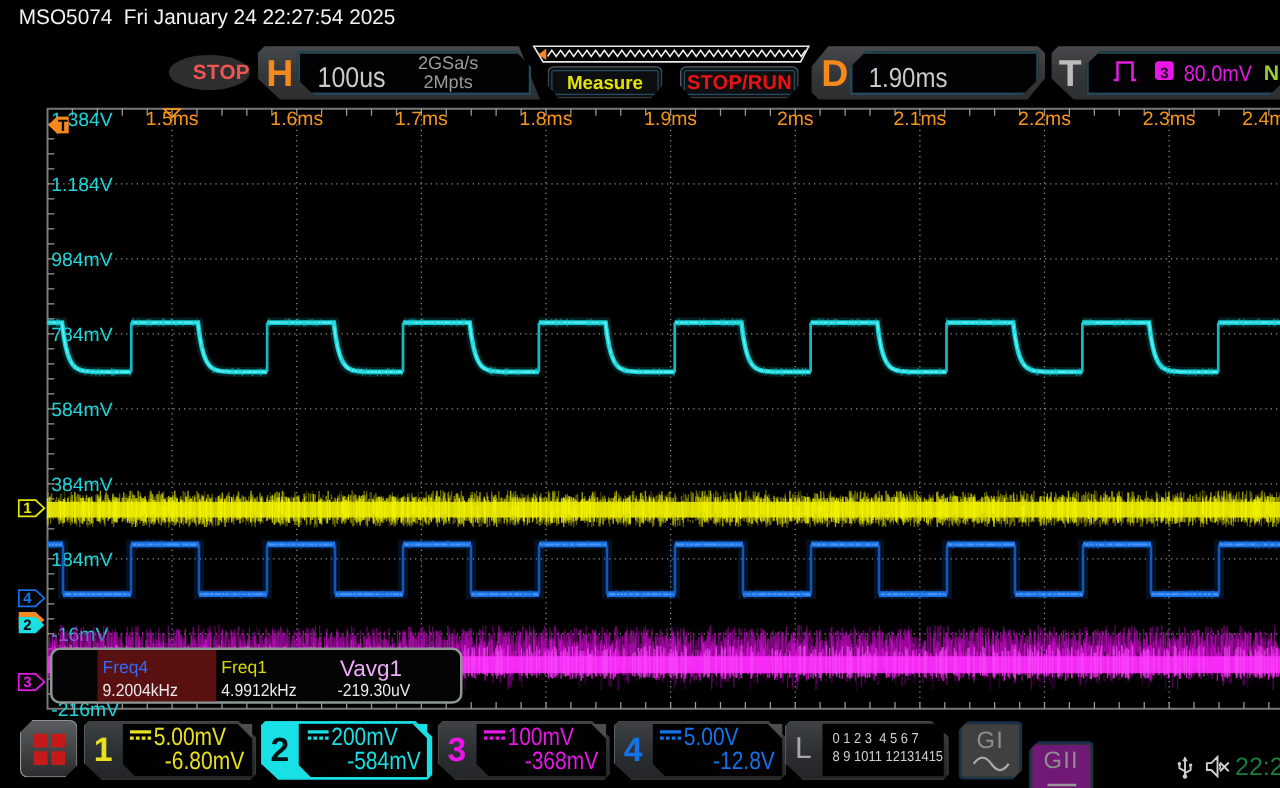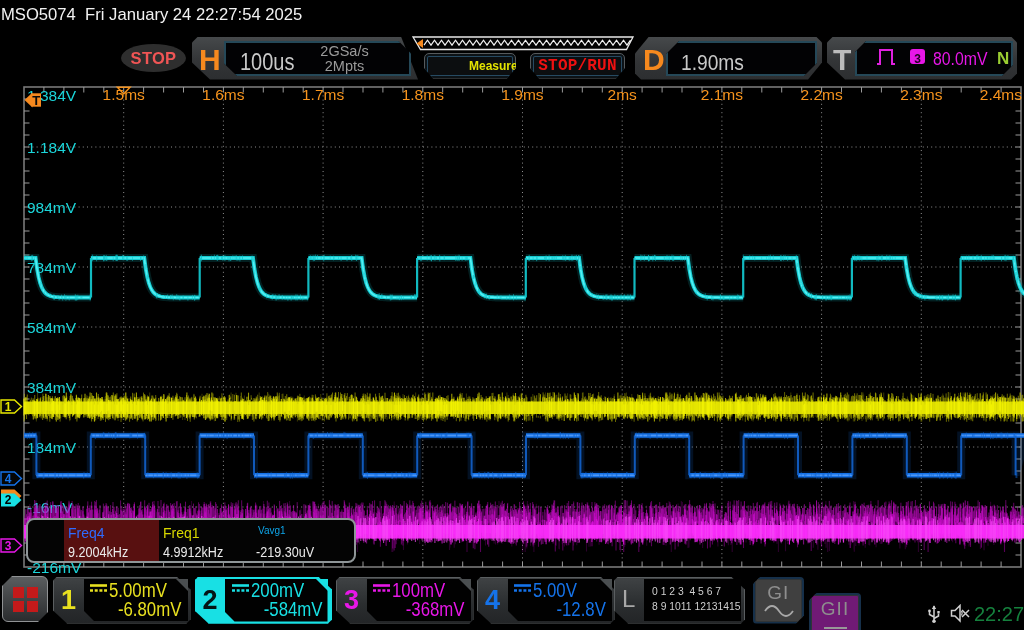--- a/index.html
+++ b/index.html
@@ -1,16 +1,16 @@
 <!DOCTYPE html>
 <html><head><meta charset="utf-8"><style>
 * { margin:0; padding:0; box-sizing:border-box; }
 html,body { width:1024px; height:630px; background:#000; overflow:hidden;
   font-family:"Liberation Sans", sans-serif; }
-#scr { position:absolute; left:0; top:0; width:882px; height:630px; background:#000; }
+#scr { position:absolute; left:14px; top:0; width:882px; height:630px; background:#000; }
 .abs { position:absolute; }
 .graybox { position:absolute; background:linear-gradient(#46494b,#333537 55%,#2c2e30); }
 .innerbox { position:absolute; background:#020204; border:2px solid #254858; }
 .btn { position:absolute; background:#0c0e10; border:1px solid #565a5c; box-shadow:inset 0 0 0 2px #0c1216, inset 0 0 0 3px #264a62; border-radius:5px; text-align:center; }
 .chbox { position:absolute; width:137.5px; height:47px; }
 .chout { position:absolute; left:0; top:0; width:100%; height:100%;
   background:linear-gradient(#3f4244,#2a2d2f 60%,#232527);
   border:1px solid #5a5e60;
   clip-path:polygon(0 4px, 4px 0, calc(100% - 14px) 0, 100% 13px, 100% calc(100% - 4px), calc(100% - 4px) 100%, 14px 100%, 0 calc(100% - 13px)); }
 .chpanel { position:absolute; left:31px; top:2.5px; width:104px; height:42px; background:#010101; clip-path:polygon(0 0,100% 0,100% 100%,10px 100%,0 calc(100% - 10px)); }
@@ -18,39 +18,39 @@
 .chnum { position:absolute; left:0; top:0; width:31px; height:100%; font-size:27px; font-weight:bold; text-align:center; line-height:47px; }
 .l1 { position:absolute; left:25px; top:2.5px; font-size:21px; transform:scale(0.8,0.95); transform-origin:0 0; white-space:nowrap; }
 .l2 { position:absolute; right:9px; top:21.5px; font-size:21px; transform:scale(0.8,0.95); transform-origin:100% 0; white-space:nowrap; }
 .dcicon { position:absolute; left:6px; top:7px; width:17px; height:9px; }
 </style></head>
 <body>
 <div id="scr">
 
 <div class="abs" style="left:1px;top:4px;font-size:17.5px;color:#f2f2f2;transform:scale(0.95,0.97);transform-origin:0 0;white-space:nowrap;">MSO5074&nbsp; Fri January 24 22:27:54 2025</div>
 
-<div class="abs" style="left:121px;top:44px;width:65px;height:28px;background:#2e2e2e;border-radius:50%;text-align:center;">
+<div class="abs" style="left:121px;top:44px;width:65px;height:28px;background:#2e2e2e;border-radius:50%;text-align:right;">
   <span style="font-size:16.5px;font-weight:bold;color:#f05555;line-height:28px;letter-spacing:0.3px;">STOP</span></div>
 
 <div class="graybox" style="left:192px;top:36.5px;width:226px;height:43px; clip-path:polygon(6px 0, 209px 0, 226px 100%, 226px 100%, 18px 100%, 0 26px, 0 6px);"></div>
 <div class="abs" style="left:199px;top:43px;font-size:30px;font-weight:bold;color:#f6891e;">H</div>
 <div class="innerbox" style="left:224px;top:40.5px;width:187px;height:35.5px; clip-path:polygon(0 0, 174px 0, 187px 13px, 187px 35.5px, 13px 35.5px, 0 23px);"></div>
 <div class="abs" style="left:240px;top:49px;font-size:25px;color:#c9c9c9;transform:scale(0.8,0.92);transform-origin:0 0;">100us</div>
 <div class="abs" style="left:300px;top:43.5px;width:89px;text-align:center;font-size:14.5px;color:#9b9b9b;line-height:15.5px;">2GSa/s<br>2Mpts</div>
 
 <svg class="abs" style="left:0;top:0;" width="1024" height="84" viewBox="0 0 1024 84">
   <path d="M413 37H633L626.5 49.5H420.5Z" fill="#030303" stroke="#e8e8e8" stroke-width="1.3"></path>
   <path d="M424 45.2L427.5 40.2L431 45.2L434.5 40.2L438 45.2L441.5 40.2L445 45.2L448.5 40.2L452 45.2L455.5 40.2L459 45.2L462.5 40.2L466 45.2L469.5 40.2L473 45.2L476.5 40.2L480 45.2L483.5 40.2L487 45.2L490.5 40.2L494 45.2L497.5 40.2L501 45.2L504.5 40.2L508 45.2L511.5 40.2L515 45.2L518.5 40.2L522 45.2L525.5 40.2L529 45.2L532.5 40.2L536 45.2L539.5 40.2L543 45.2L546.5 40.2L550 45.2L553.5 40.2L557 45.2L560.5 40.2L564 45.2L567.5 40.2L571 45.2L574.5 40.2L578 45.2L581.5 40.2L585 45.2L588.5 40.2L592 45.2L595.5 40.2L599 45.2L602.5 40.2L606 45.2L609.5 40.2L613 45.2L616.5 40.2L620 45.2L623.5 40.2L627 45.2L630.5 40.2" stroke="#f2f2f2" stroke-width="1.2" fill="none"></path>
   <path d="M416.5 43.5 L423 39 V48 Z" fill="#f6891e"></path>
 </svg>
 
 <div class="btn" style="left:424px;top:52.5px;width:92px;height:26px;clip-path:polygon(0 0,100% 0,100% 60%,calc(100% - 9px) 100%,9px 100%,0 60%);">
-  <span style="font-size:12px;font-weight:bold;color:#e4e400;line-height:25px;padding-left:44px;">Measure</span></div>
+  <span style="font-size:15px;font-weight:bold;color:#e4e400;line-height:25px;">Measure</span></div>
 <div class="btn" style="left:530px;top:52.5px;width:95px;height:26px;clip-path:polygon(0 0,100% 0,100% 60%,calc(100% - 9px) 100%,9px 100%,0 60%);">
-  <span style="font-size:16px;font-weight:bold;color:#ee1111;line-height:25px;letter-spacing:0.2px;font-family:Liberation Mono, monospace;">STOP/RUN</span></div>
+  <span style="font-size:16px;font-weight:bold;color:#ee1111;line-height:25px;letter-spacing:0.2px;">STOP/RUN</span></div>
 
 <div class="graybox" style="left:635px;top:36.5px;width:187px;height:43px; clip-path:polygon(14px 0, 181px 0, 187px 6px, 187px 26px, 173px 43px, 6px 43px, 0 37px, 0 17px);"></div>
 <div class="abs" style="left:643px;top:43px;font-size:30px;font-weight:bold;color:#f6891e;">D</div>
 <div class="innerbox" style="left:666px;top:41px;width:151px;height:35px; clip-path:polygon(13px 0, 151px 0, 151px 22px, 138px 35px, 0 35px, 0 13px);"></div>
 <div class="abs" style="left:681px;top:49.5px;font-size:24px;color:#c9c9c9;transform:scale(0.8,0.92);transform-origin:0 0;">1.90ms</div>
 
 <div class="graybox" style="left:827px;top:36.5px;width:190px;height:43px; clip-path:polygon(6px 0, 184px 0, 190px 6px, 190px 37px, 184px 43px, 18px 43px, 0 26px, 0 6px);"></div>
 <div class="abs" style="left:833px;top:43px;font-size:30px;font-weight:bold;color:#bcbcbc;">T</div>
 <div class="innerbox" style="left:855px;top:41px;width:158px;height:35px; clip-path:polygon(11px 0, 158px 0, 158px 24px, 147px 35px, 0 35px, 0 11px);"></div>
 <svg class="abs" style="left:876px;top:46px;" width="24" height="22" viewBox="0 0 24 22">
@@ -138,21 +138,21 @@
       <path d="M1 539H14.5L21.5 545.5L14.5 552H1Z" fill="#050505" stroke="#e817e8" stroke-width="1.4"></path>
       <text x="8" y="549.7" fill="#e817e8" font-size="12" font-weight="bold" text-anchor="middle">3</text>
 </svg>
 
 <div class="abs" style="left:26px;top:518px;width:330px;height:45px;background:#040404;border:2px solid #8f9698;border-radius:8px;">
   <div class="abs" style="left:36px;top:0;width:95px;height:41px;background:#581010;"></div>
   <div class="abs" style="left:40px;top:5px;font-size:14px;color:#2f6bff;">Freq4</div>
   <div class="abs" style="left:40px;top:24px;font-size:14px;color:#eaeaea;transform:scale(0.9,1);transform-origin:0 0;">9.2004kHz</div>
   <div class="abs" style="left:135px;top:5px;font-size:14px;color:#d8d800;">Freq1</div>
   <div class="abs" style="left:135px;top:24px;font-size:14px;color:#eaeaea;transform:scale(0.9,1);transform-origin:0 0;">4.9912kHz</div>
-  <div class="abs" style="left:230px;top:5px;font-size:10px;color:#0ea5e9;">Vavg1</div>
+  <div class="abs" style="left:230px;top:5px;font-size:18px;color:#f0abfc;">Vavg1</div>
   <div class="abs" style="left:228px;top:24px;font-size:14px;color:#eaeaea;transform:scale(0.9,1);transform-origin:0 0;">-219.30uV</div>
 </div>
 
 <div class="abs" style="left:2px;top:576px;width:46px;height:46px;background:linear-gradient(#5a5d5f,#2a2c2e);border:1.5px solid #909294;border-radius:6px;clip-path:polygon(0 10px,10px 0,100% 0,100% calc(100% - 10px),calc(100% - 10px) 100%,0 100%);">
   <div class="abs" style="left:10px;top:10px;width:11px;height:11px;background:#c41a1a;"></div>
   <div class="abs" style="left:24px;top:10px;width:11px;height:11px;background:#c41a1a;"></div>
   <div class="abs" style="left:10px;top:24px;width:11px;height:11px;background:#c41a1a;"></div>
   <div class="abs" style="left:24px;top:24px;width:11px;height:11px;background:#c41a1a;"></div>
 </div>
 

